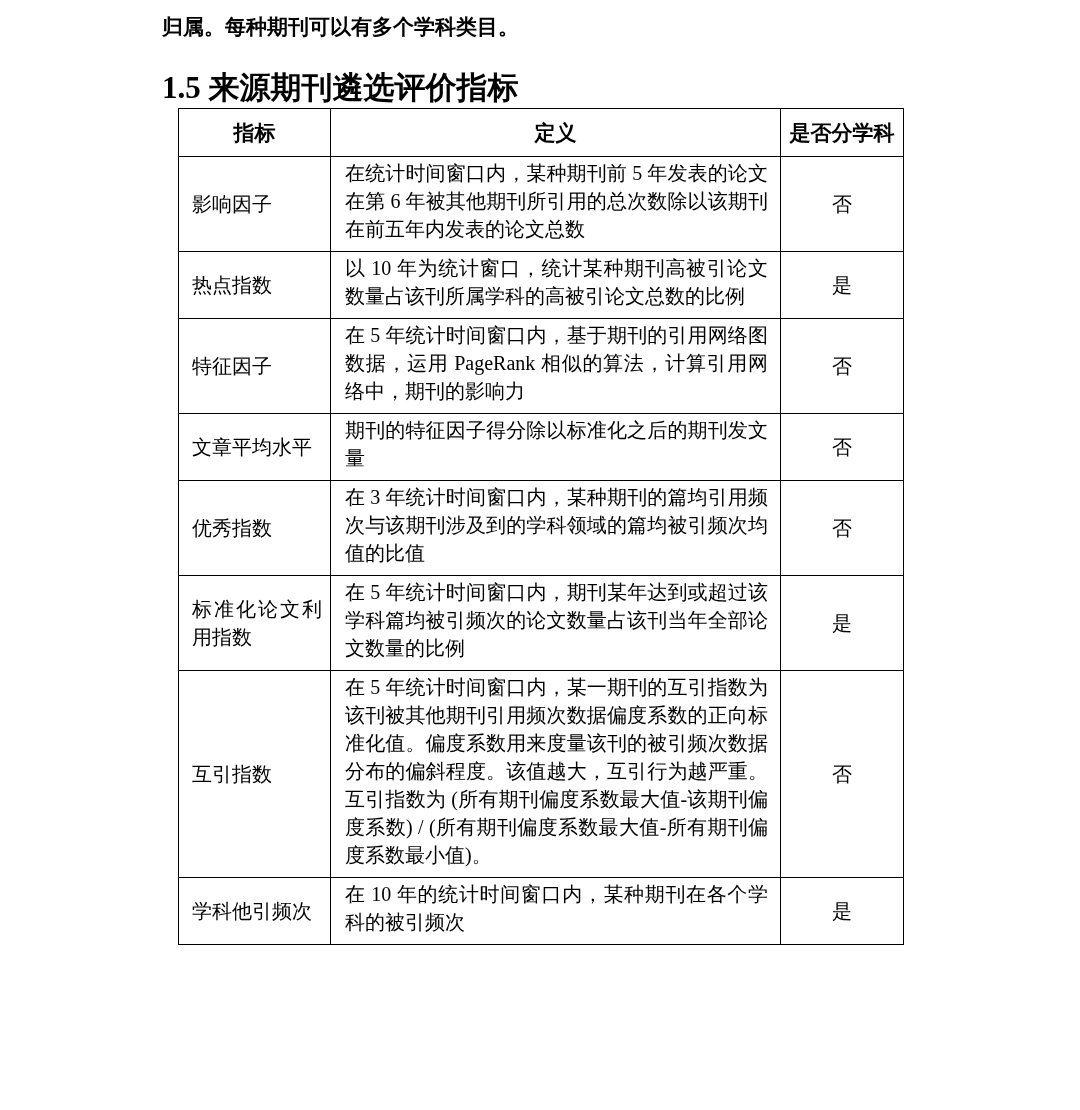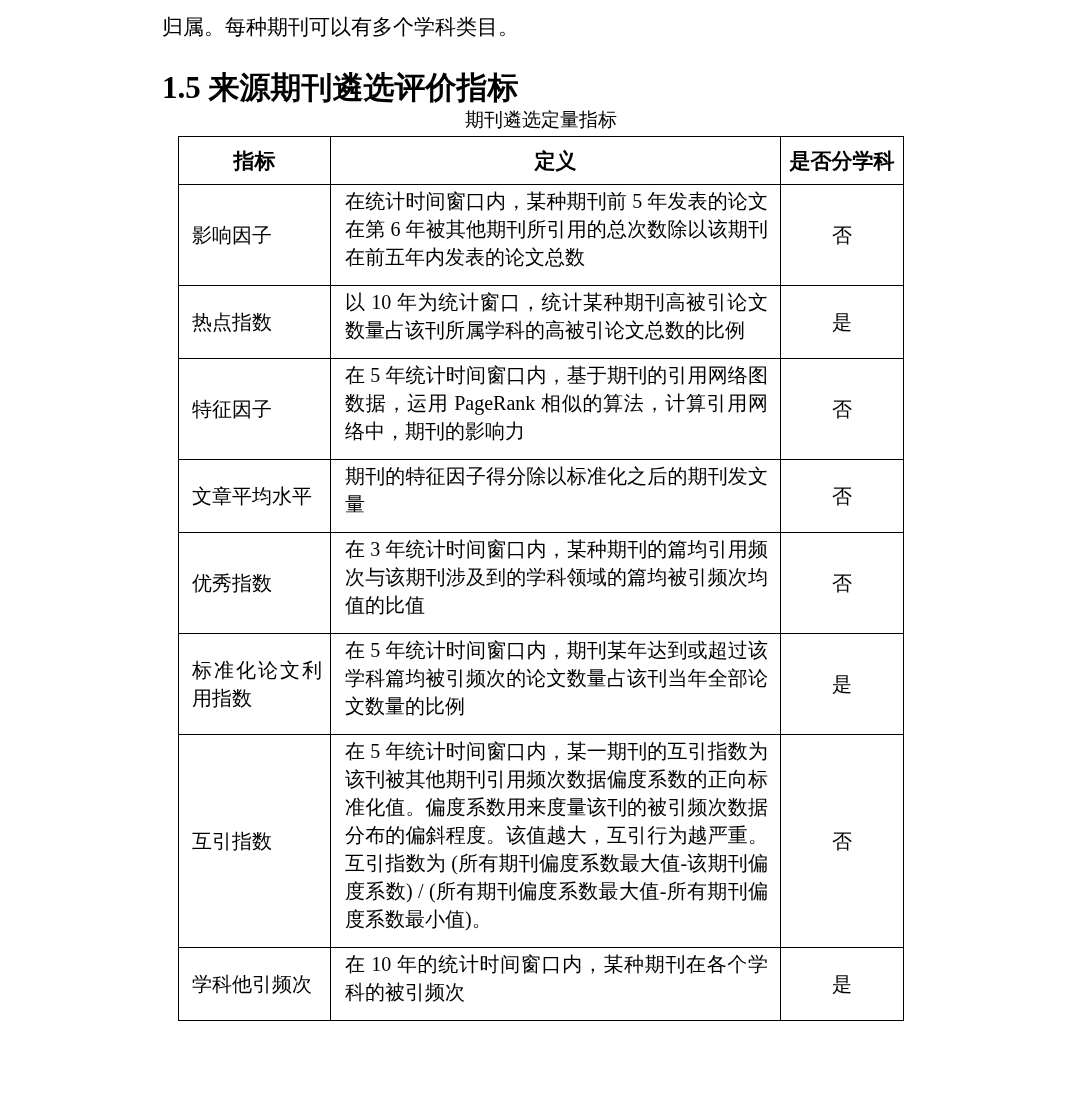--- a/index.html
+++ b/index.html
@@ -17,20 +17,21 @@
   .page {
     box-sizing: border-box;
     width: 1080px;
     height: 1110px;
     padding: 12px 160px 0 162px;
   }
   .intro-line {
     font-size: 21px;
     line-height: 30px;
     margin: 0;
+    font-weight: bold;
   }
   .section-heading {
     font-size: 31px;
     font-weight: bold;
     line-height: 32px;
     margin: 30px 0 0 0;
   }
   .body-paragraph {
     font-size: 21px;
     line-height: 43px;
@@ -69,38 +70,37 @@
     padding: 2px 8px 2px 13px;
   }
   td.indicator-cell.justify-label {
     text-align: justify;
     text-justify: inter-character;
     text-align-last: left;
   }
   td.definition-cell {
     text-align: justify;
     text-justify: inter-character;
-    padding: 2px 12px 14px 14px;
+    padding: 2px 12px 8px 14px;
   }
   td.by-subject-cell {
     text-align: center;
     padding: 2px 4px;
   }
 </style>
 </head>
 <body>
 
 <div class="page">
 
   <p class="intro-line">归属。每种期刊可以有多个学科类目。</p>
 
   <h2 class="section-heading">1.5 来源期刊遴选评价指标</h2>
 
 
-  <p class="table-caption">期刊遴选定量指标</p>
 
   <table class="indicator-table">
     <colgroup>
       <col style="width:152px">
       <col style="width:450px">
       <col style="width:123px">
     </colgroup>
     <thead>
       <tr style="height:48px">
         <th>指标</th>

